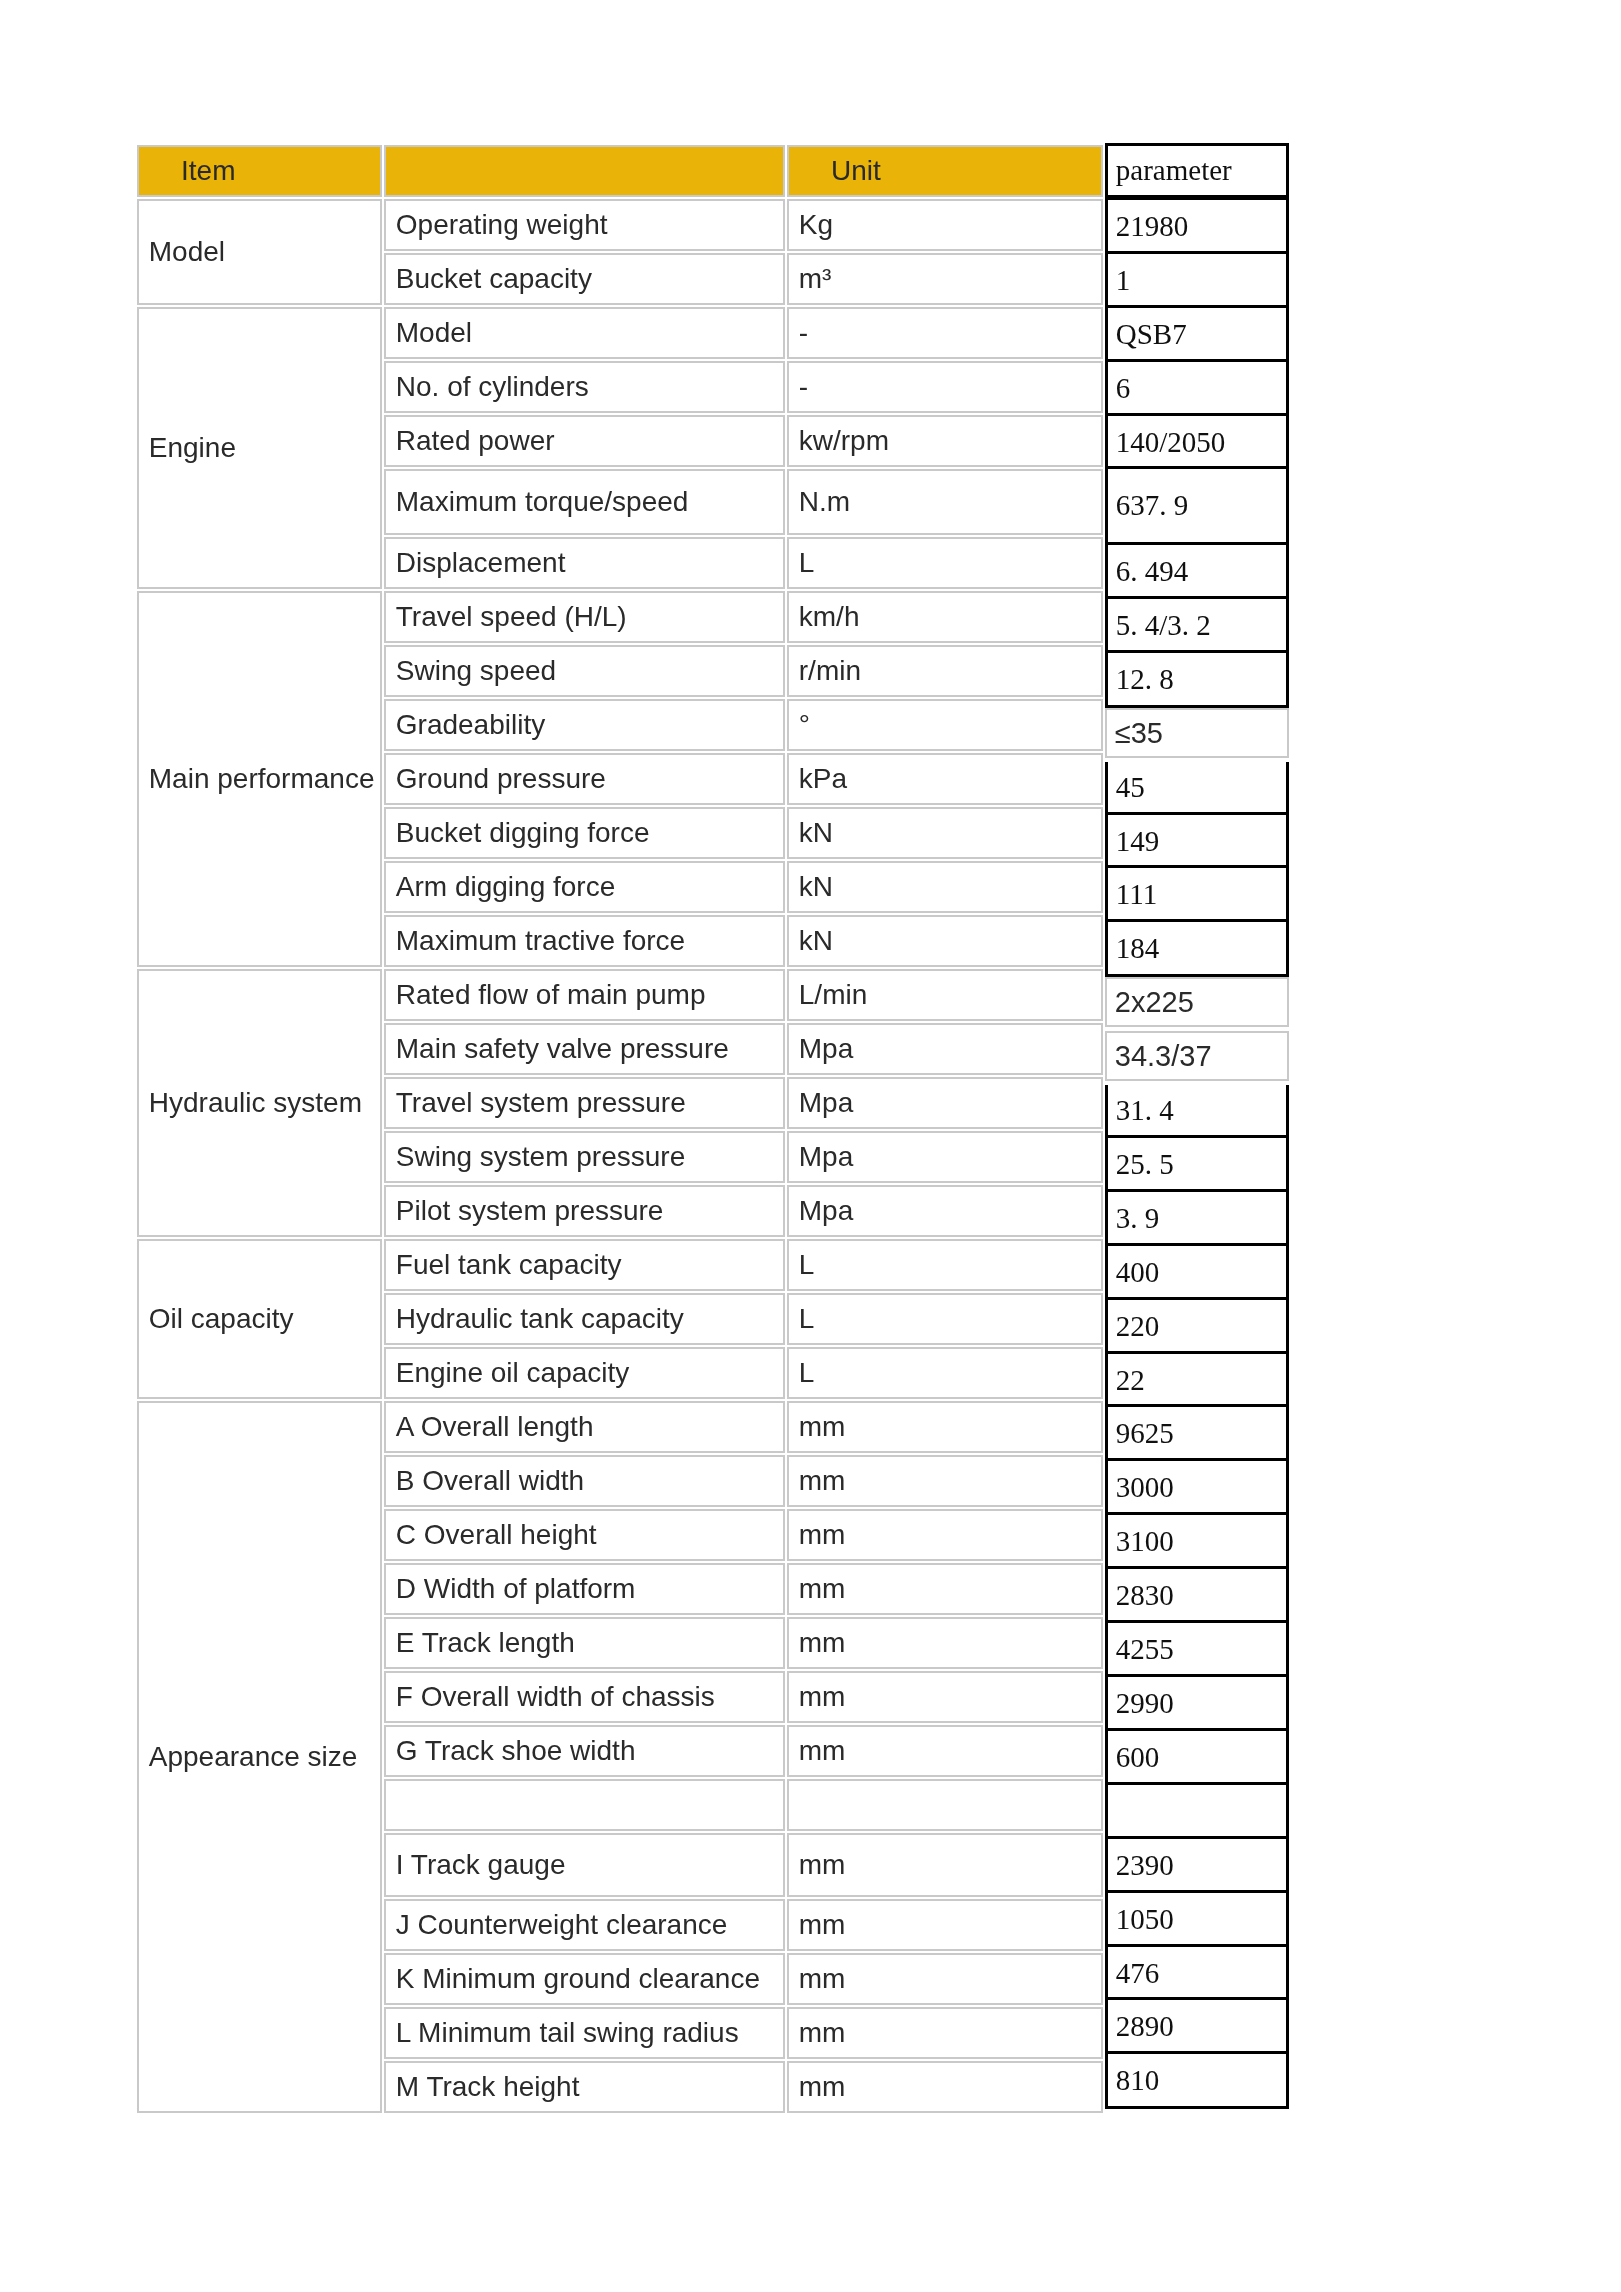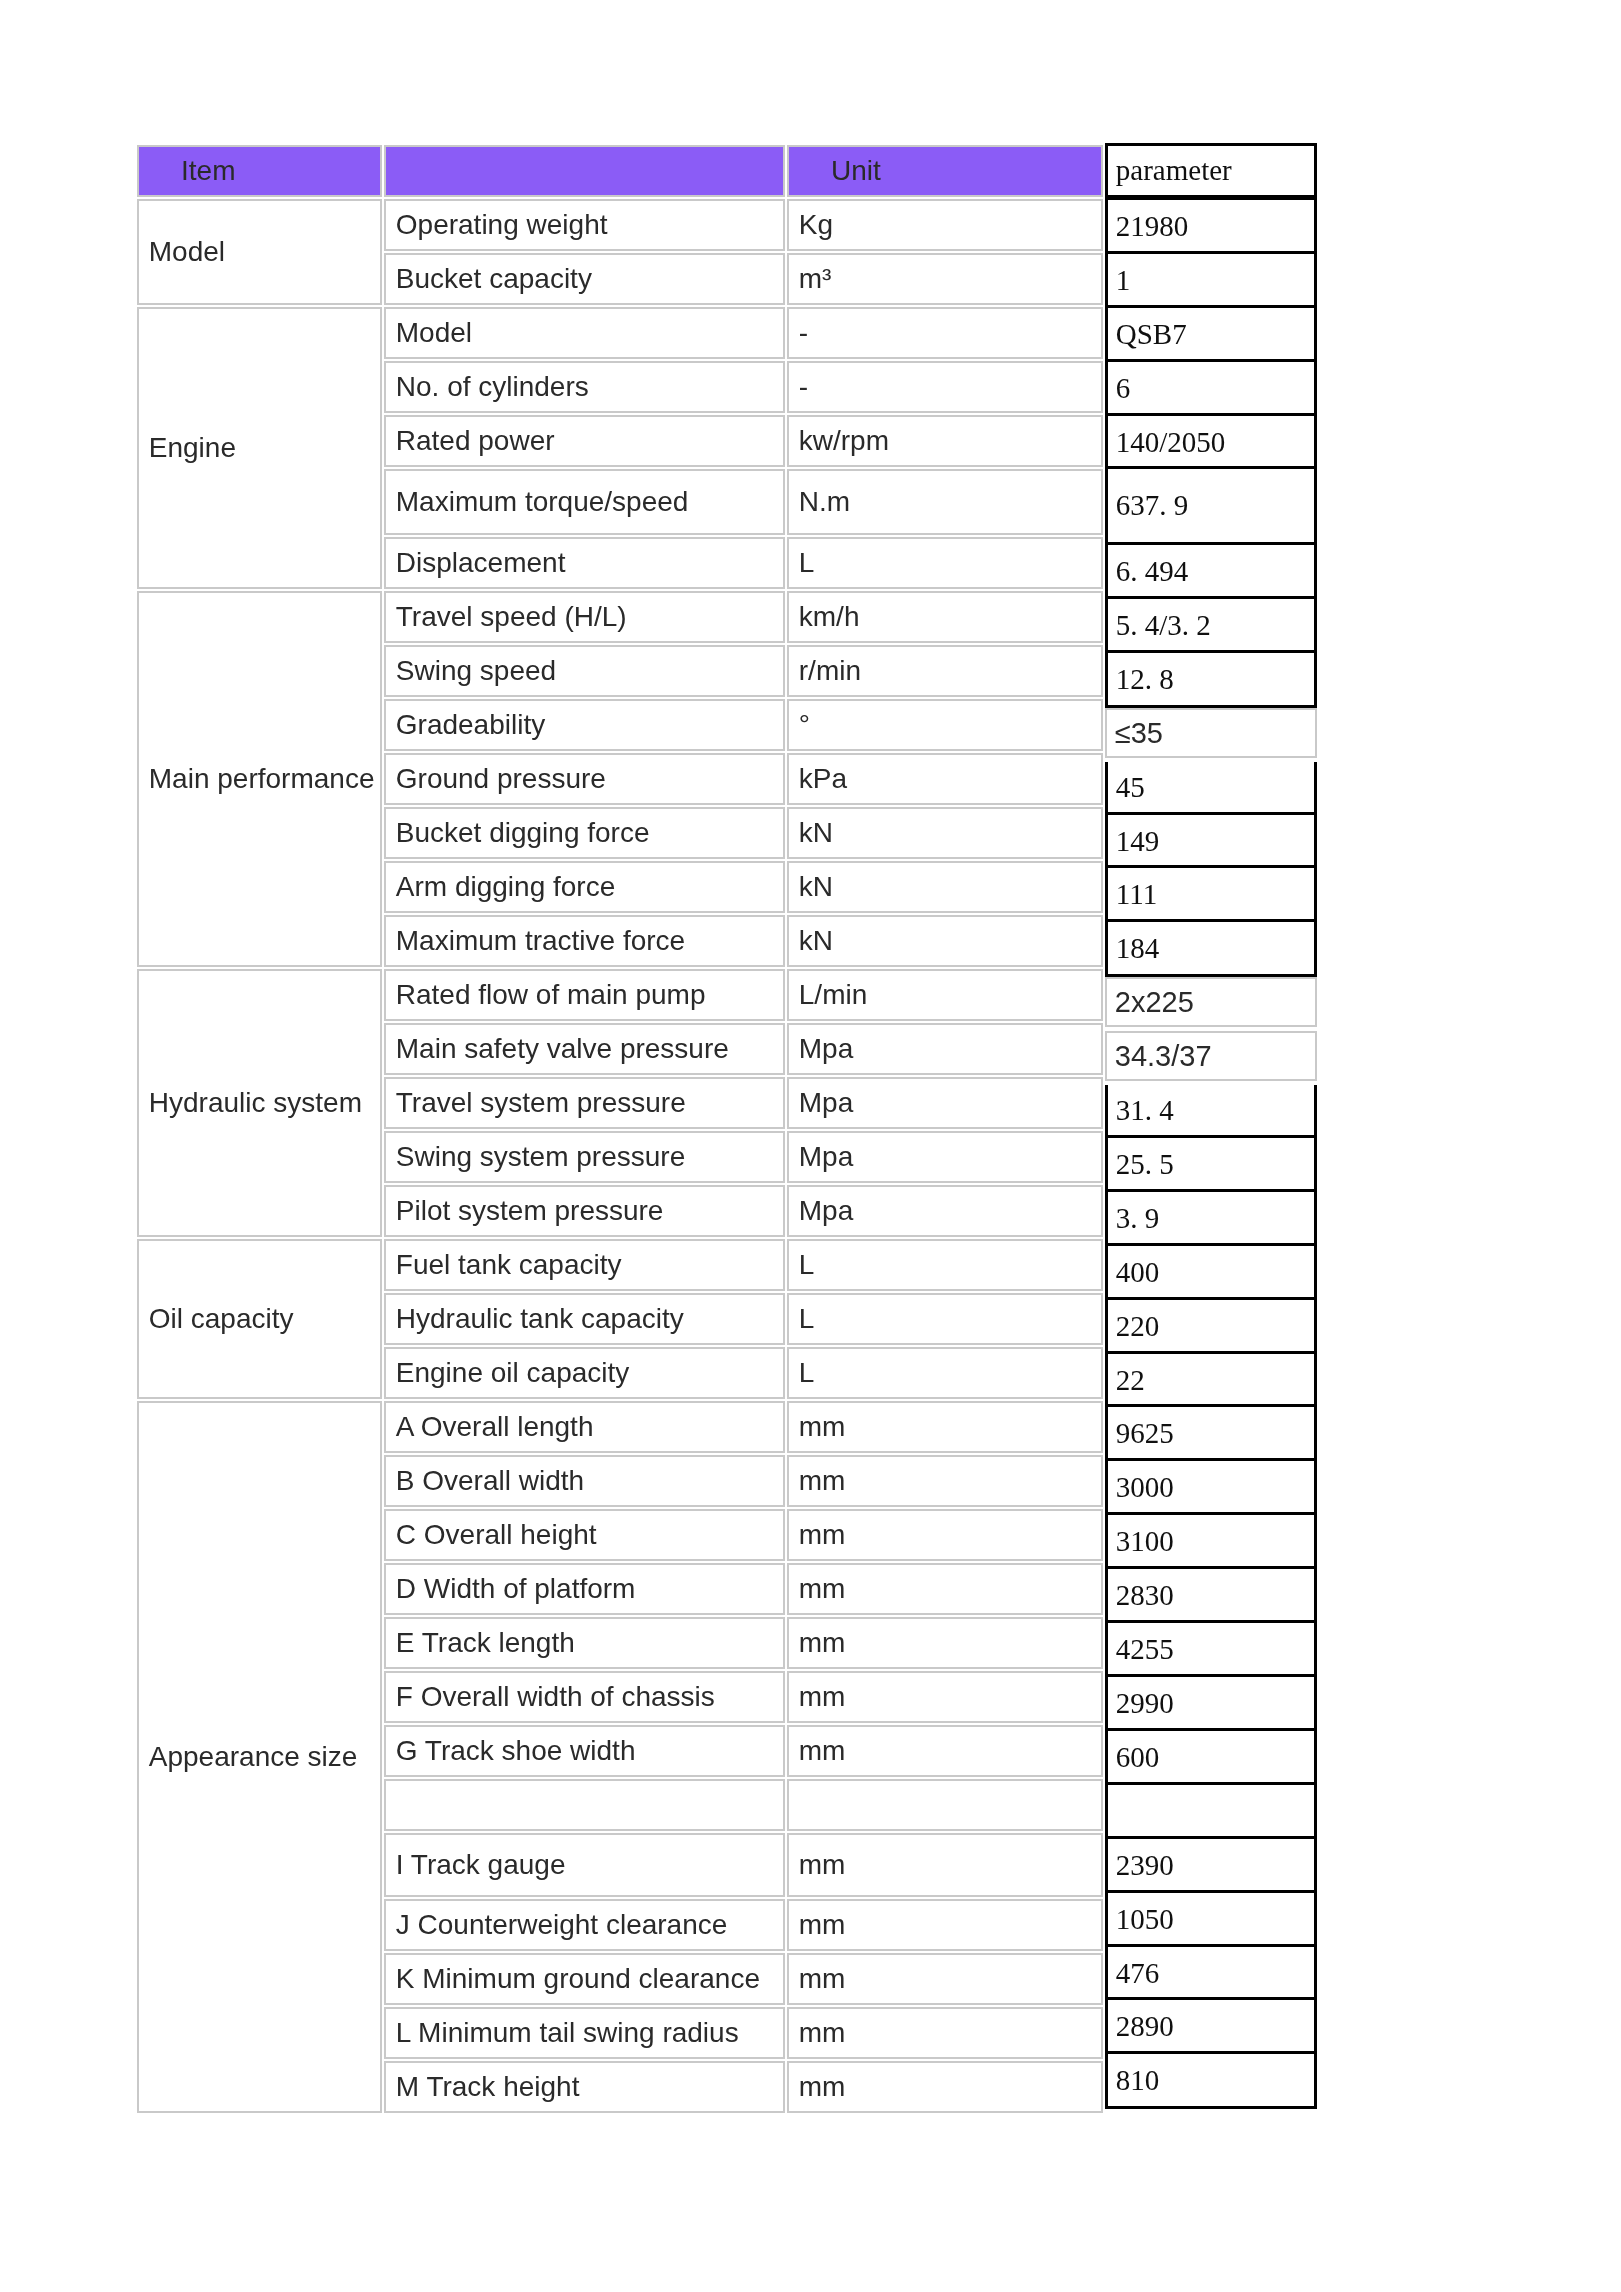--- a/index.html
+++ b/index.html
@@ -21,31 +21,31 @@
     box-sizing:border-box;
     border:2.9px solid #c9c9c9;
     background:#ffffff;
     vertical-align:middle;
     padding:0 3.9px 0 9.8px;
     font-size:28px;
     line-height:1.18;
     color:#2a2a2a;
     overflow:hidden;
   }
-  table.spec td.hd{background:#8b5cf6;padding-left:42px;}
+  table.spec td.hd{background:#eab308;padding-left:42px;}
   table.spec td.sec{padding-right:2px;}
   .c1{width:245px;}
   .c2{width:401px;}
   .c3{width:316px;}
   .pcol{
     position:absolute;left:1105px;top:145px;width:184px;height:1970px;
     pointer-events:none;
   }
   .pcell{
-    position:absolute;left:0;width:212px;
+    position:absolute;left:0;width:184px;
     box-sizing:border-box;
     border:3.9px solid #000000;
     background:#ffffff;
     display:flex;align-items:center;
     padding-left:7.8px;
     font-family:"Liberation Serif","DejaVu Serif",serif;
     font-size:29px;color:#101010;
     white-space:pre;
     overflow:hidden;
   }

